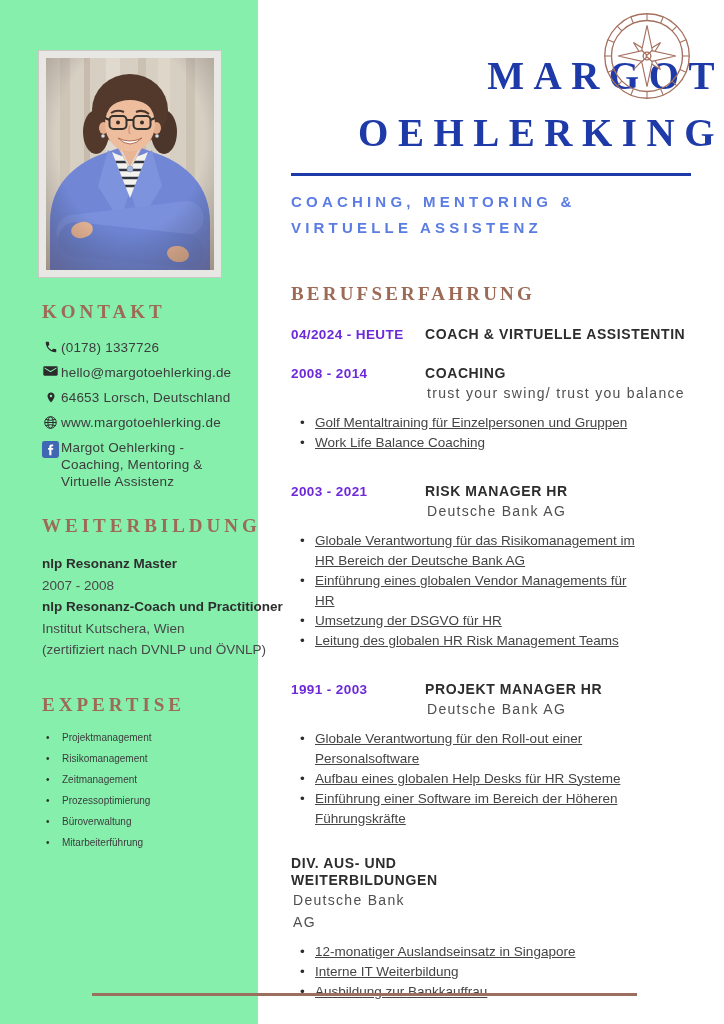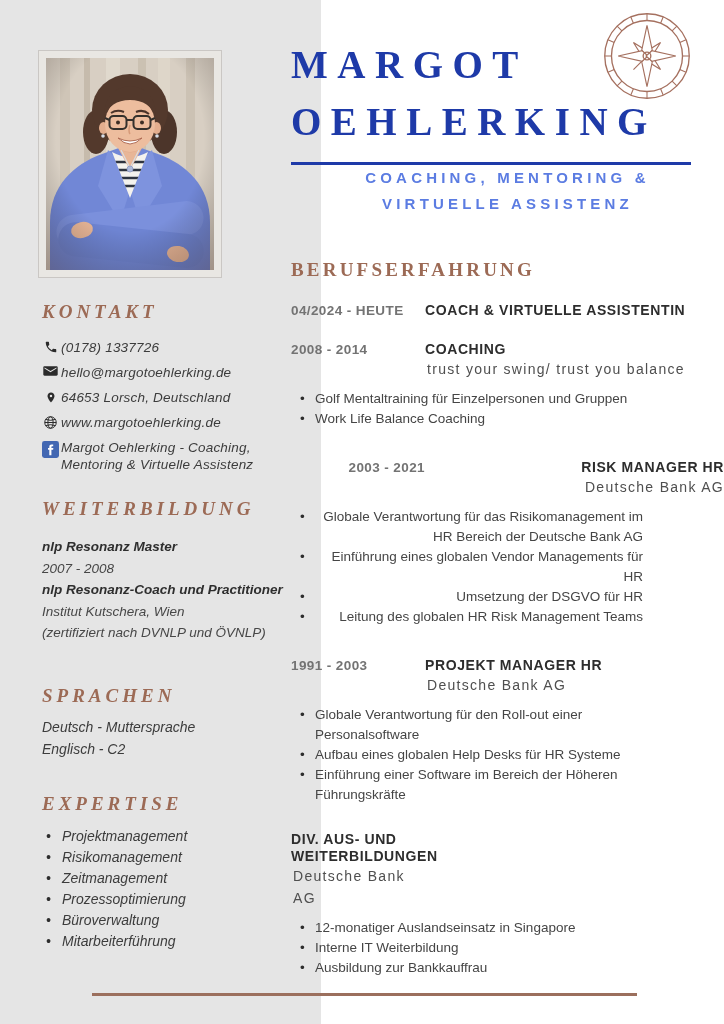--- a/index.html
+++ b/index.html
@@ -1,65 +1,65 @@
 <!DOCTYPE html>
 <html><head>
 <meta charset="utf-8">
 <style>
   html,body{margin:0;padding:0;background:#fff;}
   .page{width:724px;height:1024px;position:relative;background:#ffffff;
         font-family:"Liberation Sans",sans-serif;overflow:hidden;}
 
   
-  .sidebar{position:absolute;left:0;top:0;width:321px;height:100%;background:#e5e5e5;font-style:italic;}
+  .sidebar{position:absolute;left:0;top:0;width:258px;height:100%;background:#86efac;}
   .photo-frame{margin:50px 0 0 38px;width:168px;height:212px;padding:7px;
                background:#e9e7e3;border:1px solid #cac7c4;box-sizing:content-box;}
   .photo-frame svg{display:block;}
   .side-section{padding-left:42px;padding-right:14px;}
   .side-h{font-family:"Liberation Serif",serif;font-weight:700;font-size:19px;
           letter-spacing:4px;color:#9c6a55;margin:0;line-height:20px;}
   .kontakt .side-h{margin-top:24px;}
   .contact{margin-top:17px;}
   .crow{display:flex;align-items:flex-start;gap:2px;margin-bottom:8px;
         font-size:13.5px;color:#3c3c3c;line-height:17px;letter-spacing:.2px;}
   .cicon{width:17px;flex:0 0 17px;display:flex;justify-content:center;margin-top:1px;}
   .cicon svg{display:block;}
   .edu{margin-top:26px;}
   .edu-lines{margin-top:17px;font-size:13.5px;line-height:21.5px;color:#474747;white-space:nowrap;}
   .edu-lines b{color:#2e2e2e;}
   .lang{margin-top:42px;}
   .lang-items{margin-top:10px;font-size:14px;line-height:22px;color:#3c3c3c;}
   .exp{margin-top:34px;}
-  .exp ul{list-style:none;margin:12px 0 0;padding:0;font-size:14px;line-height:21px;color:#3c3c3c;}
+  .exp ul{list-style:none;margin:12px 0 0;padding:0;font-size:10px;line-height:21px;color:#3c3c3c;}
   .exp li{padding-left:20px;position:relative;}
   .exp li::before{content:"\2022";position:absolute;left:4px;top:0;color:#2d2d2d;}
 
   
   .main{position:absolute;left:281px;top:0;width:443px;height:100%;
         padding-left:10px;box-sizing:border-box;}
   .compass{position:absolute;top:8px;right:29px;}
-  h1.name{margin:36px 0 0;font-family:"Liberation Serif",serif;font-size:39px;
-          line-height:57px;letter-spacing:9.5px;color:#1e3aa8;font-weight:700;white-space:nowrap;}
+  h1.name{margin:47px 0 0;font-family:"Liberation Serif",serif;font-size:39px;
+          line-height:57px;letter-spacing:9.5px;color:#1e3aa8;font-weight:700;white-space:nowrap;text-align:right;}
   .blue-rule{width:400px;height:2.5px;background:#1e3aa8;margin-top:12px;}
-  .tagline{font-size:15px;font-weight:700;letter-spacing:4.2px;
-           color:#5b7ce2;line-height:26px;text-align:center;}
+  .tagline{margin-top:13px;font-size:15px;font-weight:700;letter-spacing:4.2px;
+           color:#5b7ce2;line-height:26px;}
   .main-h{font-family:Liberation Serif, serif;font-weight:700;font-size:19px;
           letter-spacing:3.2px;color:#9c6a55;margin:43px 0 0;line-height:20px;}
   .xp{margin-top:22px;}
   .entry{margin-bottom:30px;}
   .entry:nth-of-type(1){margin-bottom:22px;}
-  .entry:nth-of-type(3){text-align:right;}
+  .entry:nth-of-type(3){}
   .entry:nth-of-type(4){margin-bottom:26px;}
   .entry-head{display:grid;grid-template-columns:134px 1fr;font-size:13.5px;}
-  .period{font-weight:700;color:#737373;letter-spacing:.4px;line-height:17px;}
+  .period{font-weight:700;color:#6d28d9;letter-spacing:.4px;line-height:17px;}
   .xtitle{font-weight:700;color:#2d2d2d;font-size:14px;letter-spacing:.6px;line-height:17px;}
   .xsub{color:#4f4f4f;font-size:14px;letter-spacing:1.3px;line-height:22px;margin-left:2px;}
   .bullets{list-style:none;margin:9px 0 0;padding:0;font-size:13.5px;
            line-height:20px;color:#454545;width:352px;}
-  .bullets li{padding-left:24px;position:relative;}
+  .bullets li{padding-left:24px;position:relative;text-decoration:underline;}
   .bullets li::before{content:"\2022";position:absolute;left:9px;top:0;color:#2d2d2d;}
 
   .bottom-rule{position:absolute;left:92px;top:993px;width:545px;height:3px;background:#9b6f5d;}
 </style>
 </head>
 <body>
 
 <div class="page">
 
   <aside class="sidebar">
@@ -192,27 +192,20 @@
       <h2 class="side-h">WEITERBILDUNG</h2>
       <div class="edu-lines">
         <div><b>nlp Resonanz Master</b></div>
         <div>2007 - 2008</div>
         <div><b>nlp Resonanz-Coach und Practitioner</b></div>
         <div>Institut Kutschera, Wien</div>
         <div>(zertifiziert nach DVNLP und ÖVNLP)</div>
       </div>
     </section>
 
-    <section class="side-section lang">
-      <h2 class="side-h">SPRACHEN</h2>
-      <div class="lang-items">
-        <div>Deutsch - Muttersprache</div>
-        <div>Englisch - C2</div>
-      </div>
-    </section>
 
     <section class="side-section exp">
       <h2 class="side-h">EXPERTISE</h2>
       <ul>
         <li>Projektmanagement</li>
         <li>Risikomanagement</li>
         <li>Zeitmanagement</li>
         <li>Prozessoptimierung</li>
         <li>Büroverwaltung</li>
         <li>Mitarbeiterführung</li>

